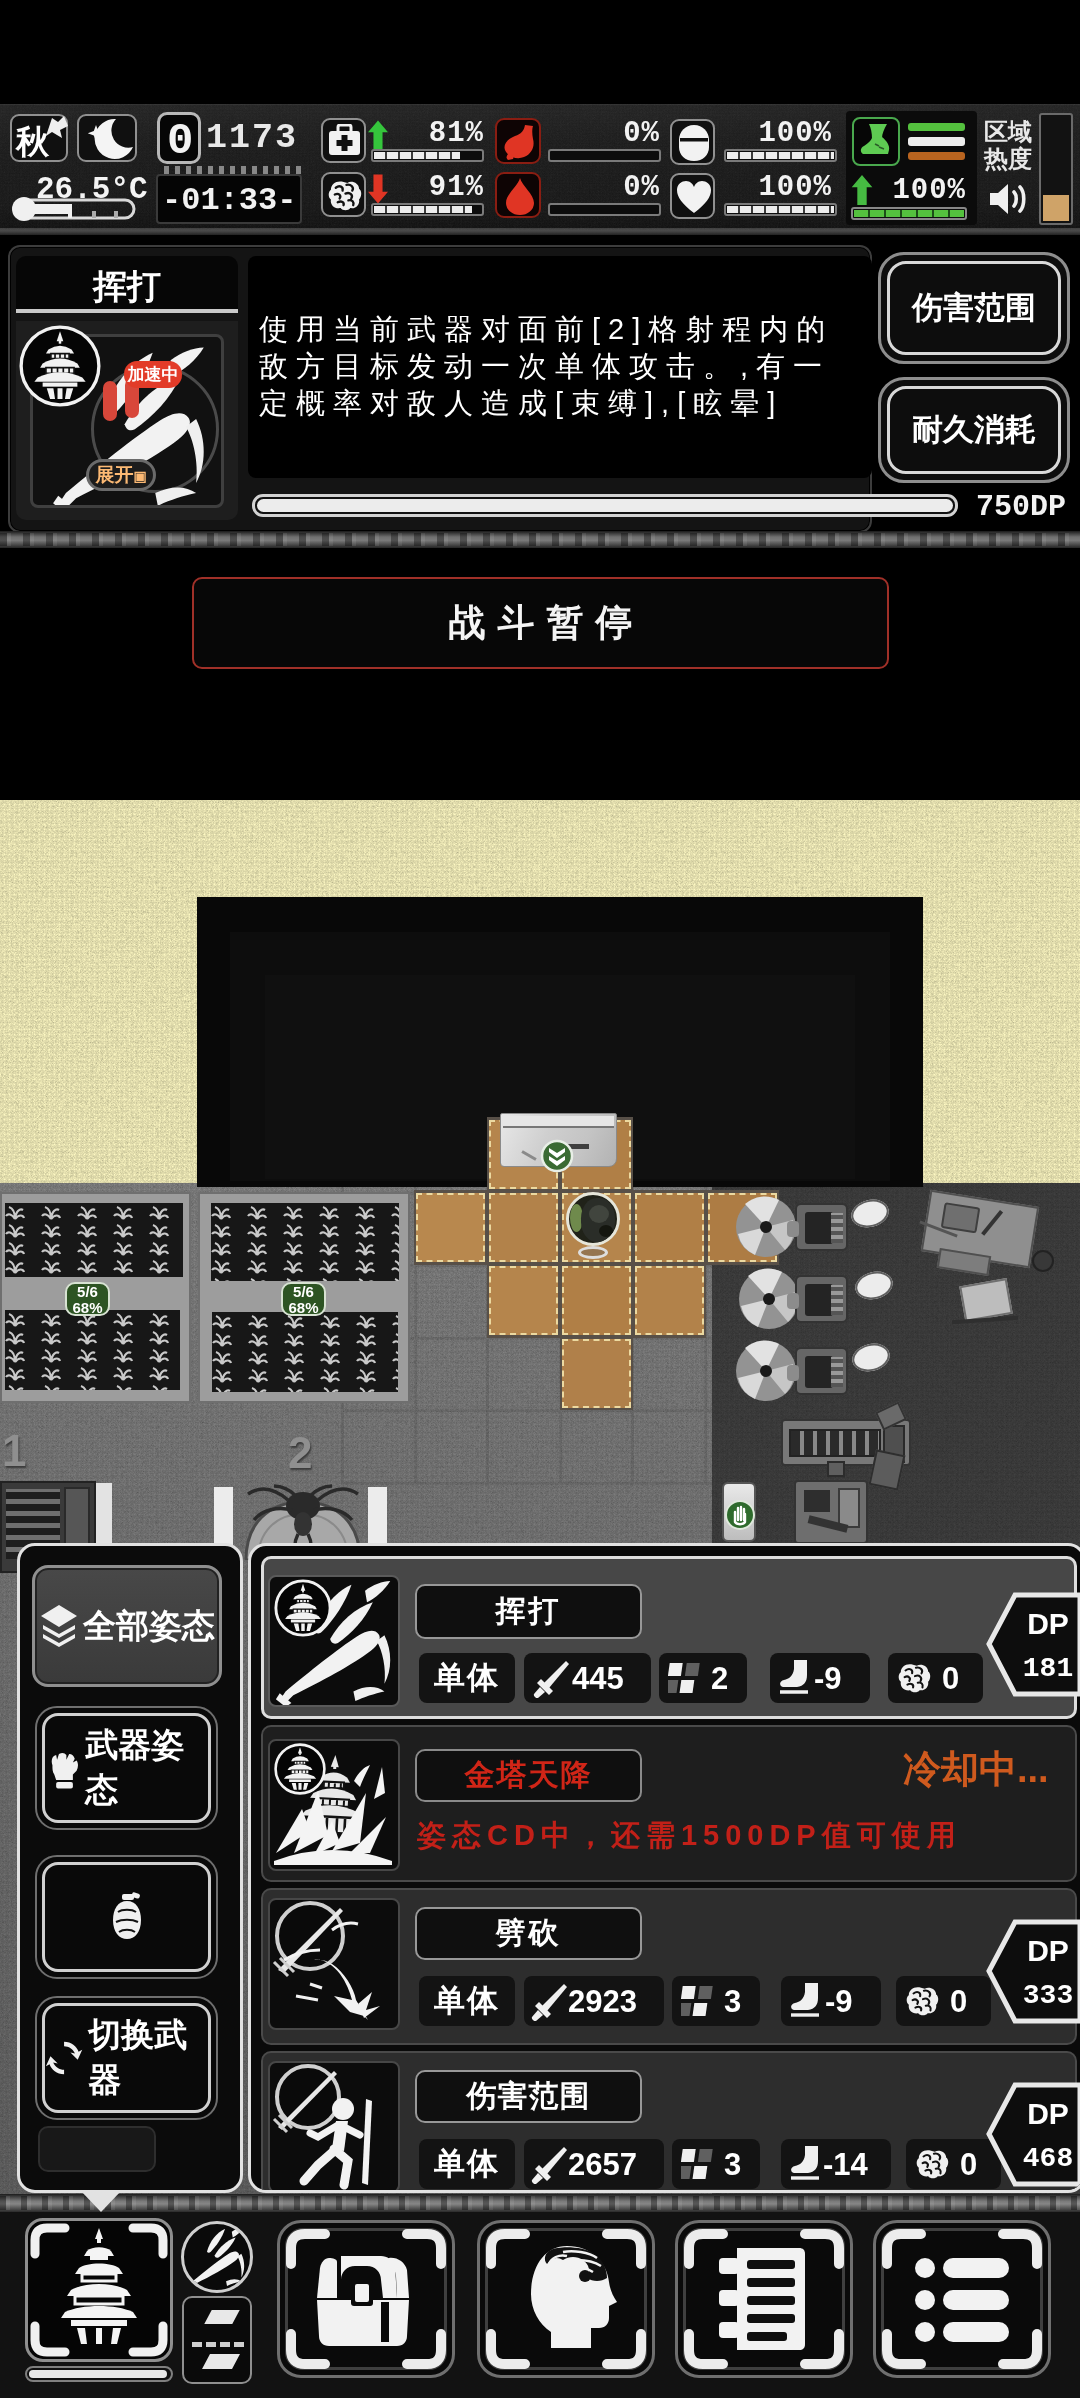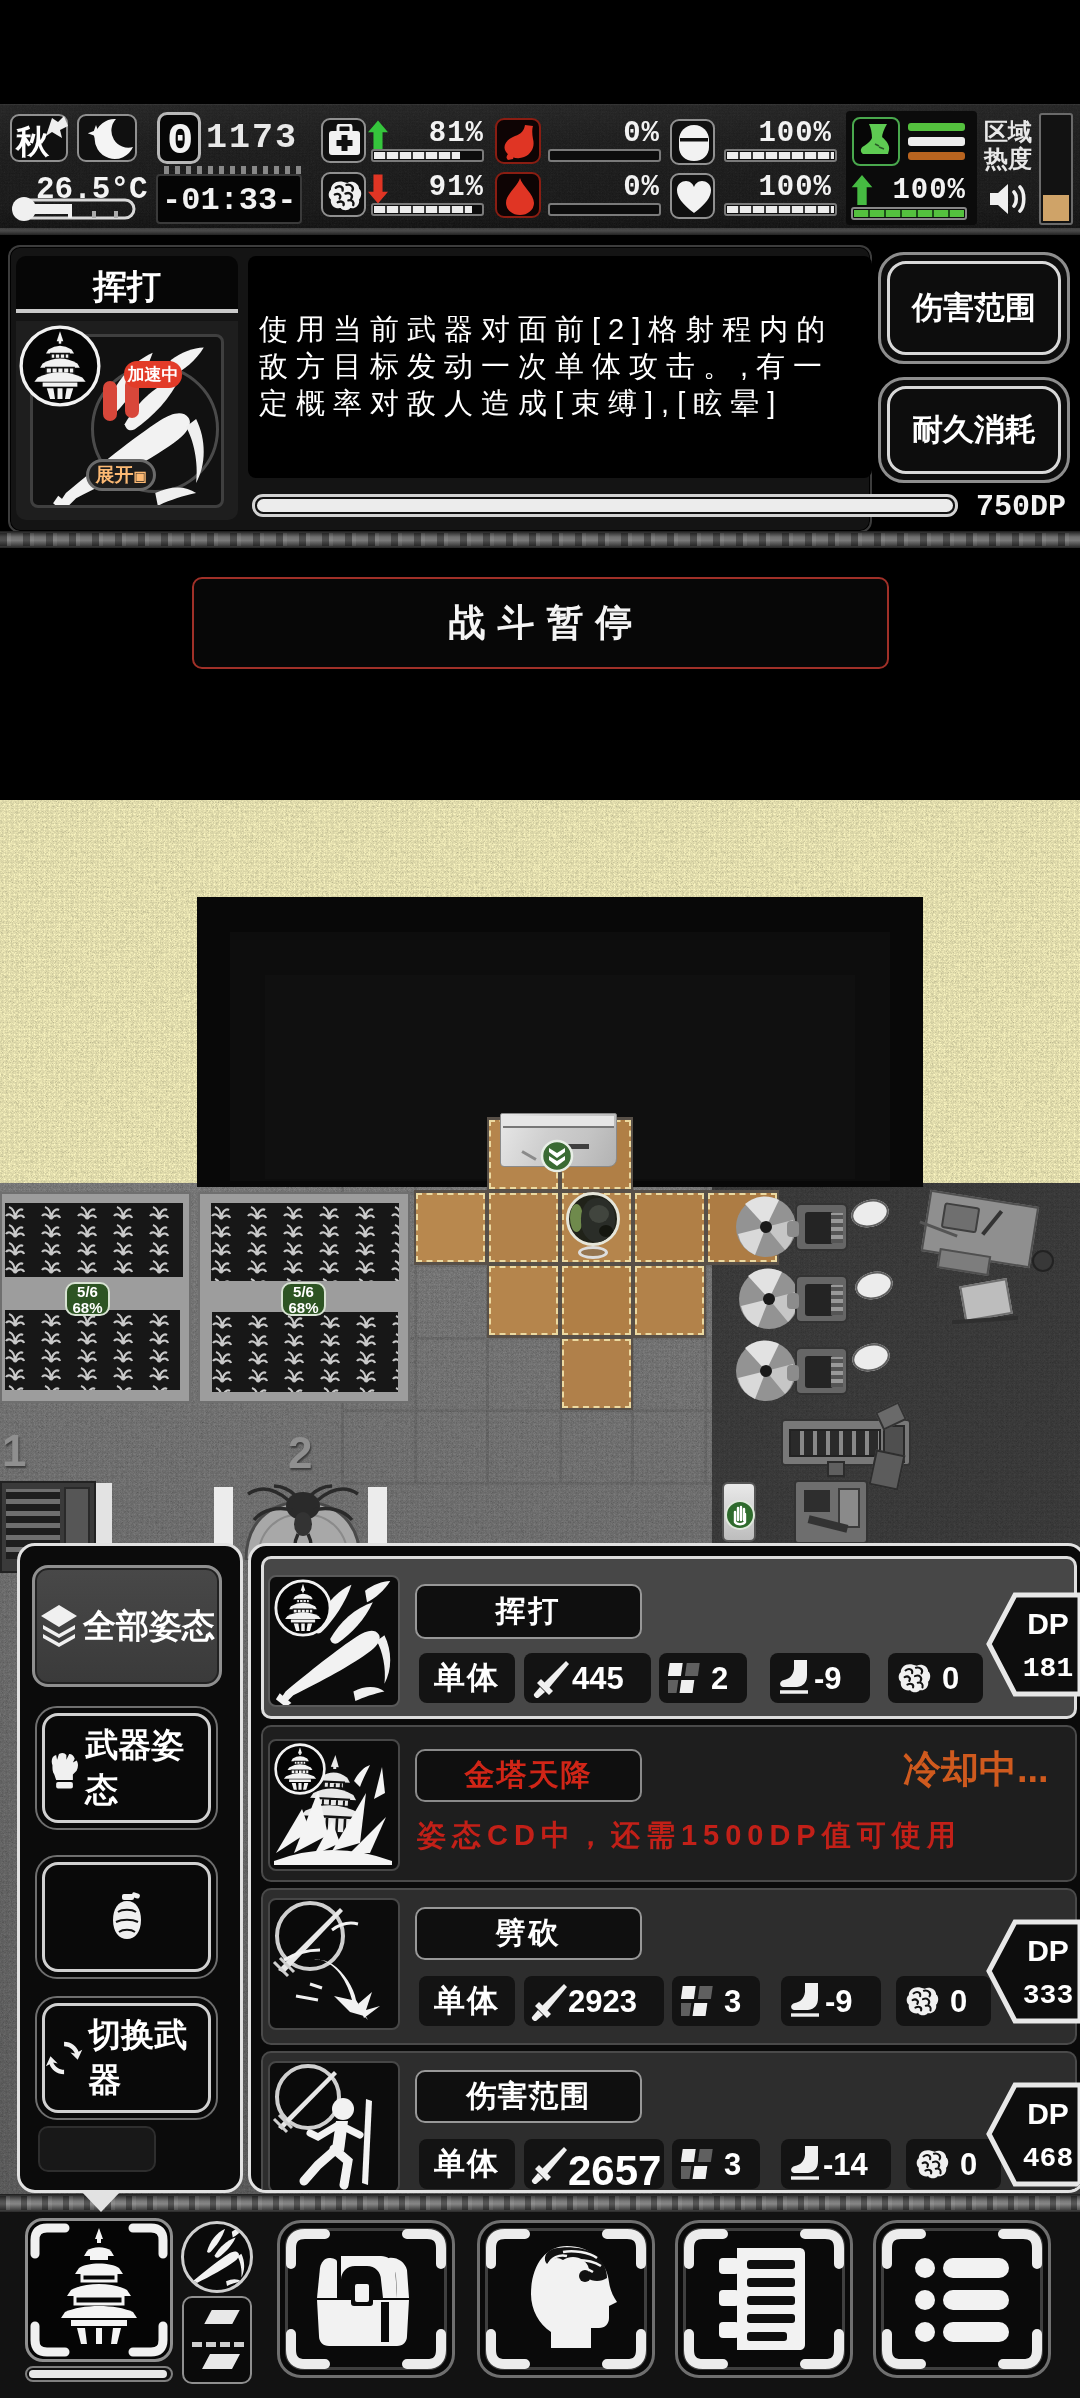--- a/index.html
+++ b/index.html
@@ -728,21 +728,21 @@
   <div class="abs" style="left:168px;top:593px;width:96px;height:50px;background:#131313;border-radius:8px;display:flex;align-items:center;justify-content:center;color:#fff;font-size:31px;font-weight:bold;letter-spacing:2px;">单体</div>
 
   <div class="abs" style="left:273px;top:593px;width:140px;height:50px;background:#131313;border-radius:8px;color:#fff;">
     <svg class="abs" style="left:6px;top:7px;" width="38" height="38" viewBox="0 0 38 38">
         <g fill="#f0f0f0">
           <path d="M34 1 L37 4 L17 28 L12 23 Z"></path>
           <path d="M9 19 L21 31 L17 35 L5 23 Z"></path>
           <path d="M8 27 L13 32 L6 38 C4 39 1 36 2 34 Z"></path>
         </g>
       </svg>
-    <span class="abs" style="left:44px;top:8px;font-size:42px;font-weight:bold;">2657</span>
+    <span class="abs" style="left:44px;top:8px;font-size:31px;font-weight:bold;">2657</span>
   </div>
 
   <div class="abs" style="left:421px;top:593px;width:88px;height:50px;background:#131313;border-radius:8px;color:#fff;">
     <svg class="abs" style="left:9px;top:8px;" width="34" height="34" viewBox="0 0 34 34">
         <g fill="#f0f0f0">
           <rect x="2" y="2" width="13" height="13" transform="skewX(-8)"></rect>
           <rect x="19" y="2" width="13" height="13" transform="skewX(-8)" opacity=".35"></rect>
           <rect x="0" y="19" width="13" height="13" transform="skewX(-8)" opacity=".35"></rect>
           <rect x="16" y="19" width="13" height="13" transform="skewX(-8)"></rect>
         </g>

